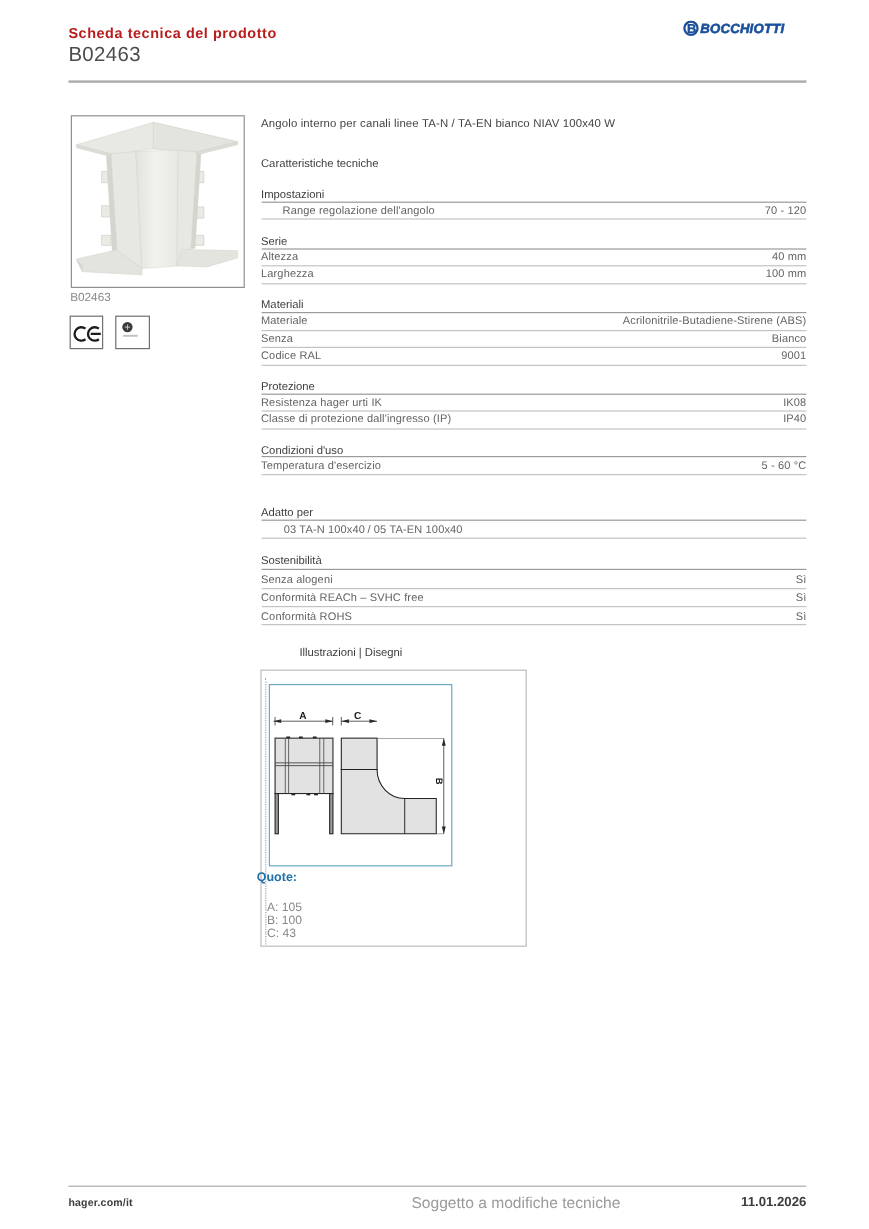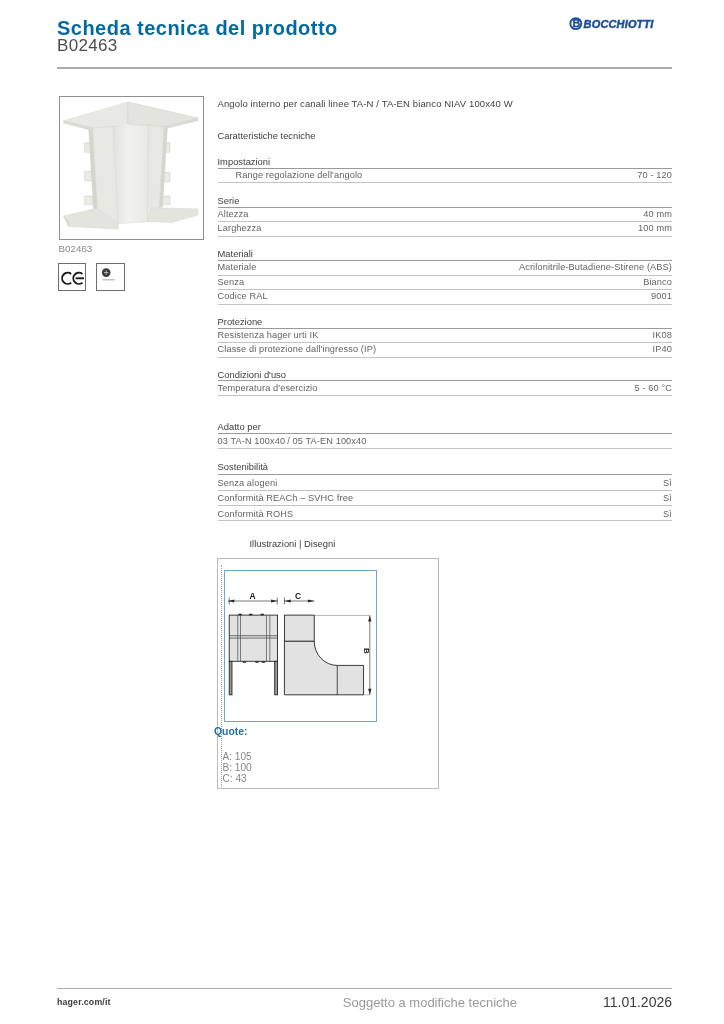--- a/index.html
+++ b/index.html
@@ -8,21 +8,21 @@
   .abs{position:absolute;}
   .sec{position:absolute;left:217.5px;font-weight:normal;font-size:9.4px;line-height:11px;color:#3d3d3f;}
   .lab{position:absolute;left:217.5px;font-size:9.2px;line-height:11px;color:#636363;letter-spacing:0.12px;}
   .val{position:absolute;right:52px;font-size:9.2px;line-height:11px;color:#636363;text-align:right;letter-spacing:0.12px;}
   .hl{position:absolute;left:217.5px;width:454.5px;height:1px;background:#9a9a9a;}
   .rl{position:absolute;left:217.5px;width:454.5px;height:1px;background:#c3c3c3;}
 </style>
 </head>
 <body>
 
-<div class="abs" style="left:57px;top:19.1px;font-size:20px;font-weight:bold;color:#0369a1;line-height:19px;letter-spacing:0.48px;text-align:center;">Scheda tecnica del prodotto</div>
+<div class="abs" style="left:57px;top:19.1px;font-size:12px;font-weight:bold;color:#b91c1c;line-height:19px;letter-spacing:0.48px;text-align:center;">Scheda tecnica del prodotto</div>
 
 <div class="abs" style="left:57px;top:36.3px;font-size:17px;color:#4c4c4e;line-height:19px;letter-spacing:0.3px;">B02463</div>
 
 <svg class="abs" style="left:568px;top:17px;" width="90" height="14" viewBox="0 0 90 14">
   <circle cx="7.8" cy="6.6" r="5.5" fill="none" stroke="#1b4f9a" stroke-width="1.9"></circle>
   <text x="4.5" y="10.4" font-family="Liberation Sans" font-size="10.8" font-weight="bold" fill="#1b4f9a" stroke="#1b4f9a" stroke-width="0.35">B</text>
   <text x="15.6" y="10.7" font-family="Liberation Sans" font-size="11" font-weight="bold" font-style="italic" fill="#1b4f9a" stroke="#1b4f9a" stroke-width="0.5" letter-spacing="0.15">BOCCHIOTTI</text>
 </svg>
 
 <div class="abs" style="left:56.5px;top:67px;width:615.5px;height:1.5px;background:#ababab;"></div>
@@ -146,21 +146,21 @@
 <div class="sec" style="top:368.5px;">Condizioni d'uso</div>
 <div class="hl" style="top:380.3px;"></div>
 
 <div class="lab" style="top:382.5px;">Temperatura d'esercizio</div>
 <div class="val" style="top:382.5px;">5 - 60 °C</div>
 <div class="rl" style="top:394.8px;"></div>
 
 <div class="sec" style="top:421px;">Adatto per</div>
 <div class="hl" style="top:432.8px;"></div>
 
-<div class="lab" style="top:435.5px;">03 TA-N 100x40 / 05 TA-EN 100x40</div>
+<div class="lab" style="top:435.5px;margin-left:19px;">03 TA-N 100x40 / 05 TA-EN 100x40</div>
 <div class="rl" style="top:448.3px;"></div>
 
 <div class="sec" style="top:460.5px;">Sostenibilità</div>
 <div class="hl" style="top:474.3px;"></div>
 
 <div class="lab" style="top:478px;">Senza alogeni</div>
 <div class="val" style="top:478px;">Sì</div>
 <div class="rl" style="top:489.5px;"></div>
 
 <div class="lab" style="top:493px;">Conformità REACh – SVHC free</div>
@@ -241,13 +241,13 @@
 <div class="abs" style="left:214px;top:726px;font-size:10.4px;font-weight:bold;color:#2470a8;line-height:12px;text-align:center;">Quote:</div>
 
 <div class="abs" style="left:222.5px;top:750.5px;font-size:10.1px;color:#878787;line-height:11px;">A: 105<br>B: 100<br>C: 43</div>
 
 <div class="abs" style="left:56.5px;top:988px;width:615.5px;height:1.2px;background:#ababab;"></div>
 
 <div class="abs" style="left:57px;top:997.3px;font-size:8.8px;font-weight:bold;color:#3c3c3e;line-height:10px;letter-spacing:0.15px;">hager.com/it</div>
 
 <div class="abs" style="left:222px;top:998px;width:295px;text-align:right;font-size:13px;color:#9a9a9a;line-height:10px;">Soggetto a modifiche tecniche</div>
 
-<div class="abs" style="right:52px;top:997.3px;font-size:14px;font-weight:normal;color:#3c3c3e;line-height:10px;">11.01.2026</div>
+<div class="abs" style="right:52px;top:997.3px;font-size:11px;font-weight:bold;color:#3c3c3e;line-height:10px;">11.01.2026</div>
 
 </body></html>

